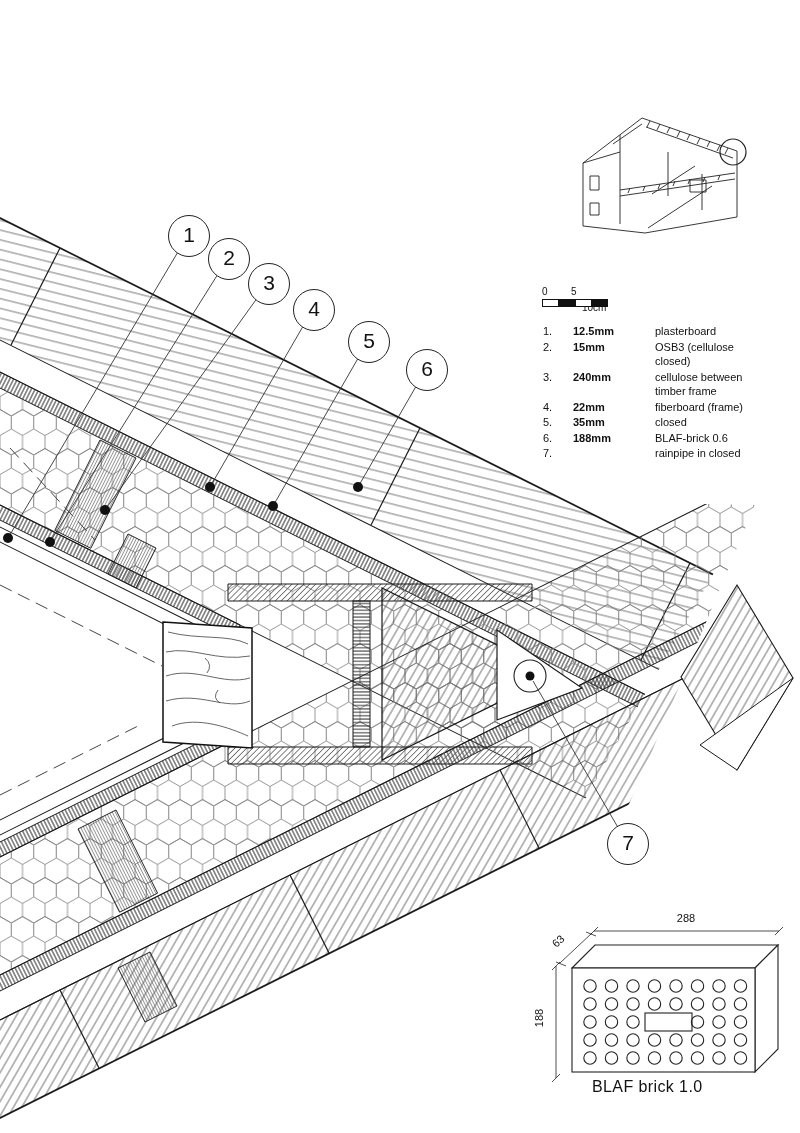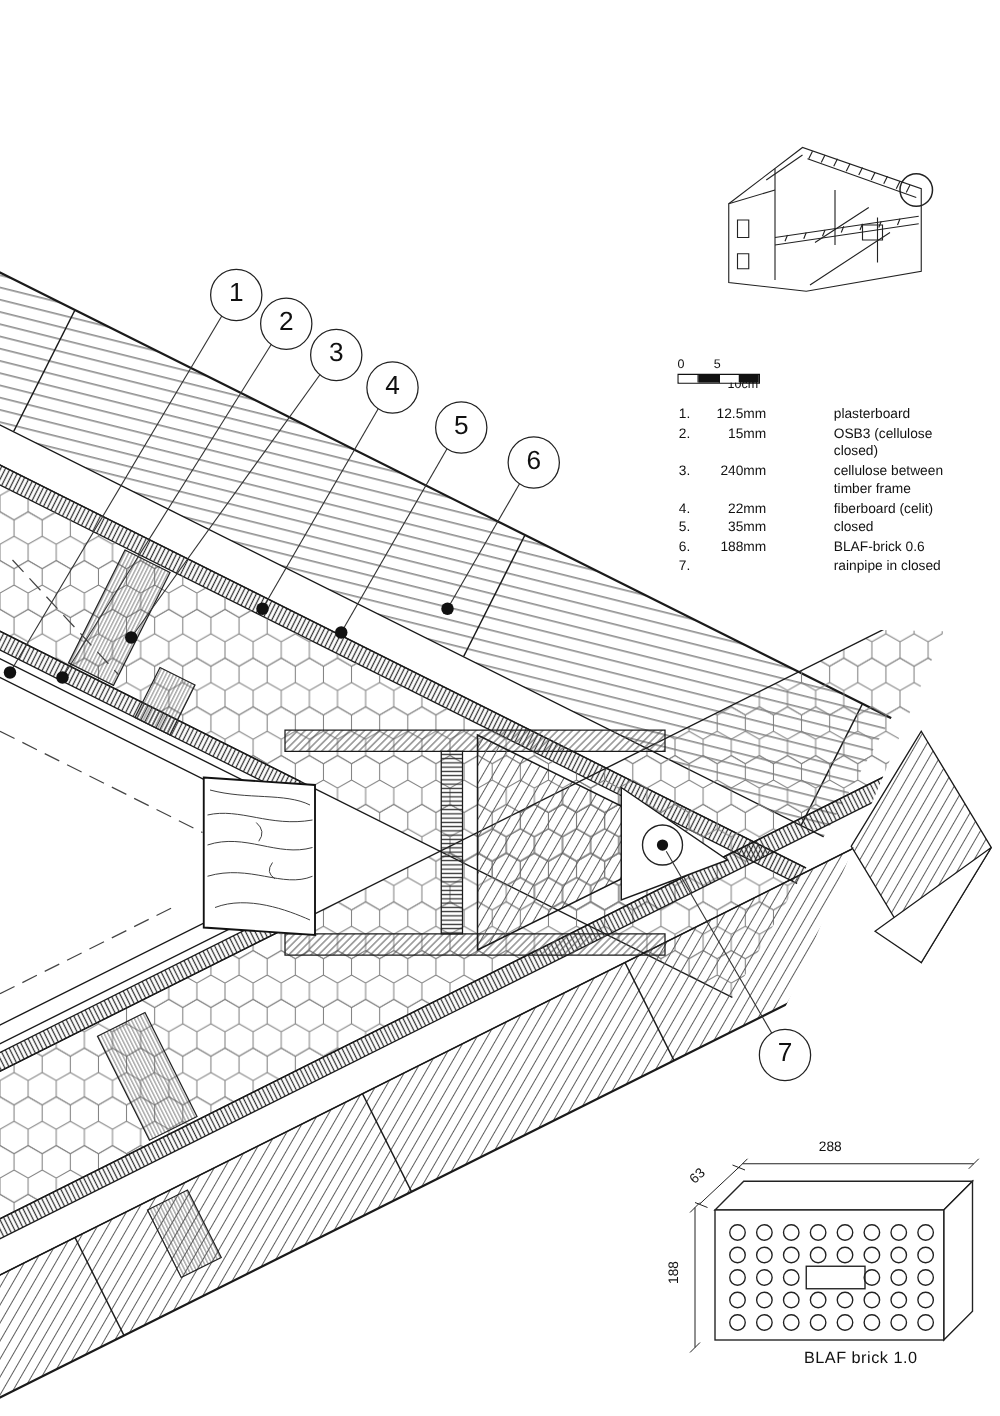--- a/index.html
+++ b/index.html
@@ -7,38 +7,38 @@
           font-family:"Liberation Sans",sans-serif;color:#111;}
   .abs{position:absolute;}
   svg{display:block;}
   
   .callout{position:absolute;width:40px;height:40px;border:1.4px solid #222;border-radius:50%;
            background:#fff;text-align:center;line-height:37px;font-size:21px;color:#111;}
   
   .legend{position:absolute;left:543px;top:324px;width:228px;font-size:11px;line-height:14.5px;}
   .legend-row{display:flex;align-items:flex-start;margin-bottom:1px;}
   .legend-num{width:30px;flex:0 0 30px;}
-  .legend-size{width:40px;flex:0 0 40px;text-align:right;}
-  .legend-desc{margin-left:54px;width:106px;}
+  .legend-size{width:40px;flex:0 0 40px;font-weight:bold;}
+  .legend-desc{margin-left:42px;width:106px;}
   
   .scalebar{position:absolute;left:540px;top:286px;width:90px;height:24px;font-size:10px;}
   .scalebar .lbl0{position:absolute;left:2px;top:0;}
   .scalebar .lbl5{position:absolute;left:31px;top:0;}
   .scalebar .lbl10{position:absolute;left:42px;top:16px;}
   .sbar{position:absolute;left:2px;top:13px;width:64px;height:6px;border:1px solid #111;display:flex;}
   .sbar div{flex:1 1 auto;border-right:1px solid #111;}
   .sbar div:last-child{border-right:none;}
   .seg-w{background:#fff;} .seg-b{background:#111;}
   
   .dim{position:absolute;font-size:11px;color:#111;}
-  .dim-288{left:655px;top:912px;width:62px;}
+  .dim-288{left:655px;top:912px;width:62px;text-align:center;}
   .dim-63{left:552px;top:935px;transform:rotate(-42deg);}
   .dim-188{left:530px;top:1012px;transform:rotate(-90deg);transform-origin:center;}
-  .brick-caption{position:absolute;left:564px;top:1078px;width:170px;text-align:right;
-                 font-size:13px;letter-spacing:.4px;}
+  .brick-caption{position:absolute;left:592px;top:1078px;width:170px;text-align:left;
+                 font-size:16px;letter-spacing:.4px;}
 </style>
 </head>
 <body>
 
 <div class="canvas">
 
 <svg class="abs" style="left:0;top:0" width="800" height="1133" viewBox="0 0 800 1133">
   <defs>
     <clipPath id="clipA">
       <polygon points="-10,-10 760,-10 724,555 562,840 -10,840"></polygon>
@@ -272,21 +272,21 @@
     <span class="legend-desc">OSB3 (cellulose closed)</span>
   </div>
   <div class="legend-row">
     <span class="legend-num">3.</span>
     <span class="legend-size">240mm</span>
     <span class="legend-desc">cellulose between timber frame</span>
   </div>
   <div class="legend-row">
     <span class="legend-num">4.</span>
     <span class="legend-size">22mm</span>
-    <span class="legend-desc">fiberboard (celit)</span>
+    <span class="legend-desc">fiberboard (frame)</span>
   </div>
   <div class="legend-row">
     <span class="legend-num">5.</span>
     <span class="legend-size">35mm</span>
     <span class="legend-desc">closed</span>
   </div>
   <div class="legend-row">
     <span class="legend-num">6.</span>
     <span class="legend-size">188mm</span>
     <span class="legend-desc">BLAF-brick 0.6</span>

